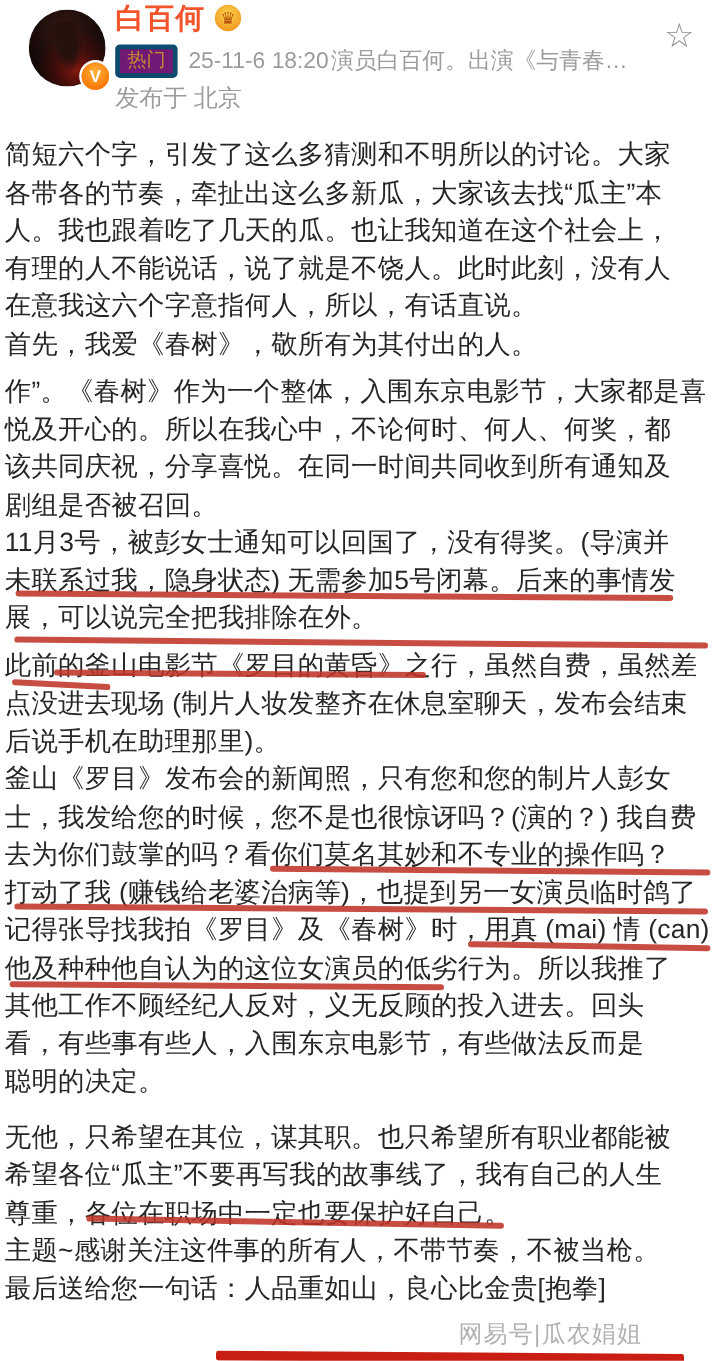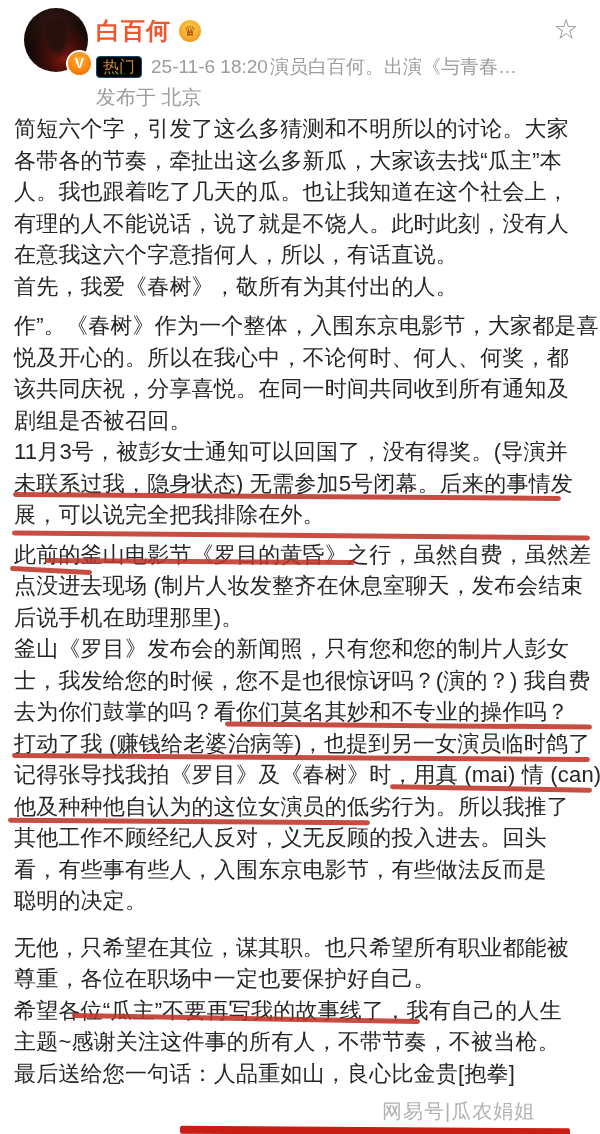--- a/index.html
+++ b/index.html
@@ -23,43 +23,43 @@
     content:"";position:absolute;left:18px;top:10px;width:30px;height:46px;
     background:radial-gradient(ellipse at 50% 28%, #27110d 0 38%, rgba(0,0,0,0) 62%);
     transform:rotate(-8deg);
   }
   .v-badge{
     position:absolute;left:66px;top:50px;width:23px;height:23px;border-radius:50%;
     background:radial-gradient(circle at 50% 35%, #ffb33c 0%, #f97a06 70%);
     border:2px solid #fff;
     color:#fff;font-weight:bold;font-size:14px;line-height:23px;text-align:center;
   }
-  .header-main{padding-left:96px;padding-top:16px;}
+  .header-main{padding-left:96px;}
   .username-row{display:flex;align-items:center;height:30px;}
   .username{color:#f2552b;font-size:24px;font-weight:600;letter-spacing:1px;}
   .crown-badge{
     display:inline-block;margin-left:8px;width:22px;height:22px;border-radius:50%;
     background:radial-gradient(circle at 50% 38%, #ffd44d 0%, #f09c22 75%);
     color:#b4500a;font-size:14px;line-height:22px;text-align:center;font-weight:bold;
   }
   .meta-row{display:flex;align-items:center;margin-top:8px;height:25px;}
   .hot-tag{
-    display:inline-block;border:1px solid #0c4a6e;color:#c8882f;background:#000000;
+    display:inline-block;border:4px solid #0c4a6e;color:#c8882f;background:#701a75;
     border-radius:4px;font-size:16px;line-height:20px;padding:0 6px;margin-right:9px;
   }
   .meta-text{color:#9c9c9c;font-size:19px;white-space:nowrap;}
   .meta-text .dt{margin-right:2px;}
   .pub-row{margin-top:5px;color:#9c9c9c;font-size:20px;}
   .star-btn{
     position:absolute;right:18px;top:14px;width:32px;height:32px;
     color:#8f8f8f;font-size:28px;line-height:32px;text-align:center;cursor:pointer;
   }
   
   .content{
-    padding:0 14px;
+    padding:0 4px;
     color:#262626;
     font-size:22px;
     line-height:31.5px;
     letter-spacing:.2px;
   }
   .line{height:31.5px;white-space:nowrap;overflow:visible;}
   .gap8{height:8px;}
   .gap15{height:15px;}
   
   .stroke{
@@ -116,22 +116,22 @@
   <div class="line">士，我发给您的时候，您不是也很惊讶吗？(演的？) 我自费</div>
   <div class="line">去为你们鼓掌的吗？看你们莫名其妙和不专业的操作吗？</div>
   <div class="line">打动了我 (赚钱给老婆治病等)，也提到另一女演员临时鸽了</div>
   <div class="line">记得张导找我拍《罗目》及《春树》时，用真 (mai) 情 (can)</div>
   <div class="line">他及种种他自认为的这位女演员的低劣行为。所以我推了</div>
   <div class="line">其他工作不顾经纪人反对，义无反顾的投入进去。回头</div>
   <div class="line">看，有些事有些人，入围东京电影节，有些做法反而是</div>
   <div class="line">聪明的决定。</div>
   <div class="gap15"></div>
   <div class="line">无他，只希望在其位，谋其职。也只希望所有职业都能被</div>
+  <div class="line">希望各位“瓜主”不要再写我的故事线了，我有自己的人生</div>
   <div class="line">尊重，各位在职场中一定也要保护好自己。</div>
-  <div class="line">希望各位“瓜主”不要再写我的故事线了，我有自己的人生</div>
   <div class="line">主题~感谢关注这件事的所有人，不带节奏，不被当枪。</div>
   <div class="line">最后送给您一句话：人品重如山，良心比金贵[抱拳]</div>
 </div>
 
 <div class="stroke" style="left:13px;top:494px;width:548px;transform:rotate(.4deg);"></div>
 <div class="stroke" style="left:12px;top:533px;width:578px;transform:rotate(.5deg);"></div>
 <div class="stroke" style="left:45px;top:559px;width:310px;transform:rotate(.4deg);"></div>
 <div class="stroke" style="left:10px;top:568px;width:82px;transform:rotate(3deg);"></div>
 <div class="stroke" style="left:225px;top:723px;width:367px;transform:rotate(.5deg);"></div>
 <div class="stroke" style="left:12px;top:755px;width:578px;transform:rotate(.4deg);"></div>

